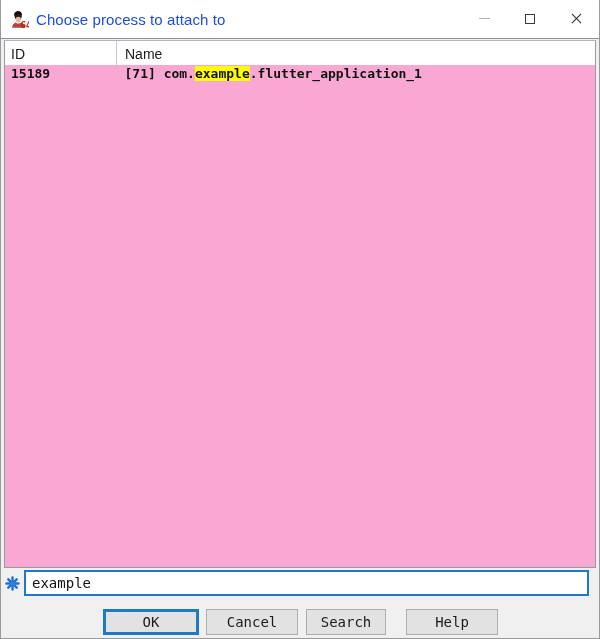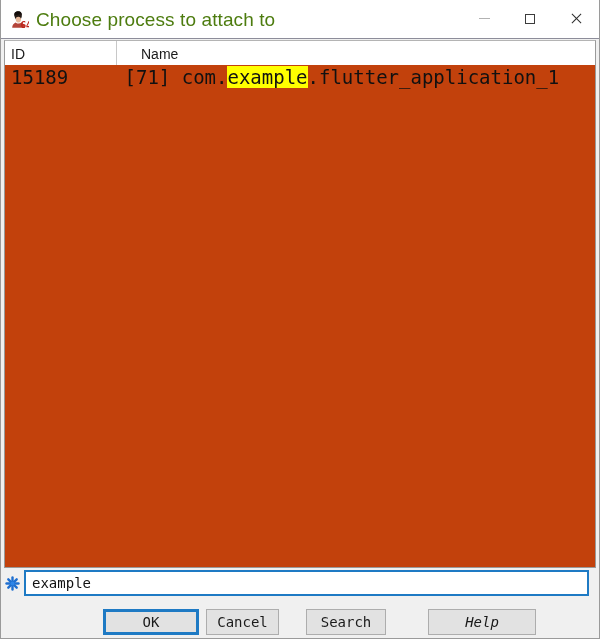--- a/index.html
+++ b/index.html
@@ -42,22 +42,22 @@
   }
   .title-icon {
     width: 20px;
     height: 20px;
     margin-left: 8px;
     margin-right: 7px;
     position: relative;
     flex: 0 0 auto;
   }
   .title-text {
-    font-size: 19px;
-    color: #4d7c0f;
+    font-size: 15px;
+    color: #1d4ed8;
     letter-spacing: 0.1px;
     white-space: nowrap;
     line-height: 1;
   }
   .win-buttons {
     position: absolute;
     right: 0;
     top: 0;
     height: 37px;
     display: flex;
@@ -96,21 +96,21 @@
     background: #2b2b2b;
   }
   .close-glyph:before { transform: rotate(45deg); }
   .close-glyph:after  { transform: rotate(-45deg); }
 
   
   .list-panel {
     position: relative;
     margin: 1px 3px 0 3px;
     flex: 1 1 auto;
-    background: #c2410c;
+    background: #f9a8d4;
     border: 1px solid #9a9a9a;
     border-top: 1px solid #b4b4b4;
     box-sizing: border-box;
     overflow: hidden;
   }
   .table {
     width: 100%;
     border-collapse: collapse;
     table-layout: fixed;
   }
@@ -122,29 +122,30 @@
     padding: 2px 0 1px 6px;
     background: #ffffff;
     border: none;
     height: 21px;
     vertical-align: middle;
   }
   .col-id   { width: 105px; }
   .col-name { width: auto; }
   .table th.col-name {
     border-left: 1px solid #c8c8c8;
-    padding-left: 24px;
+    padding-left: 8px;
   }
   .table td {
     font-family: "DejaVu Sans Mono", "Liberation Mono", monospace;
-    font-size: 19px;
+    font-size: 13px;
     color: #111111;
     padding: 1px 0 2px 6px;
     vertical-align: middle;
     white-space: nowrap;
+    font-weight: bold;
   }
   .table td.cell-name { padding-left: 8px; }
   .hl {
     background: #ffff00;
     color: #111111;
   }
 
   
   .filter-row {
     height: 30px;
@@ -198,23 +199,23 @@
     justify-content: center;
     padding: 4px;
     line-height: 1;
     user-select: none;
   }
   .btn.focused {
     border: 3px solid #1e7ac4;
     background: #e2e2e2;
   }
   .btn-ok     { left: 102px; width: 96px; }
-  .btn-cancel { left: 205px; width: 73px; }
+  .btn-cancel { left: 205px; width: 92px; }
   .btn-search { left: 305px; width: 80px; }
-  .btn-help   { left: 427px; width: 108px; font-style: italic; }
+  .btn-help   { left: 405px; width: 92px; }
 </style>
 </head>
 <body>
 
 <div class="window">
 
   <div class="titlebar">
     <div class="title-icon">
       <svg width="20" height="20" viewBox="0 0 20 20">
         <rect x="0" y="0" width="20" height="20" fill="#ffffff"></rect>

